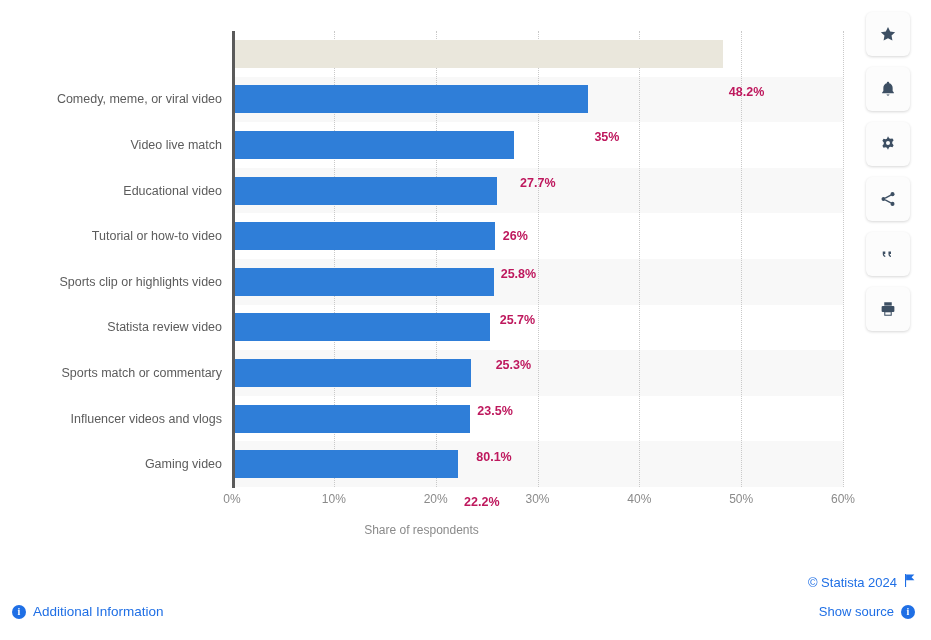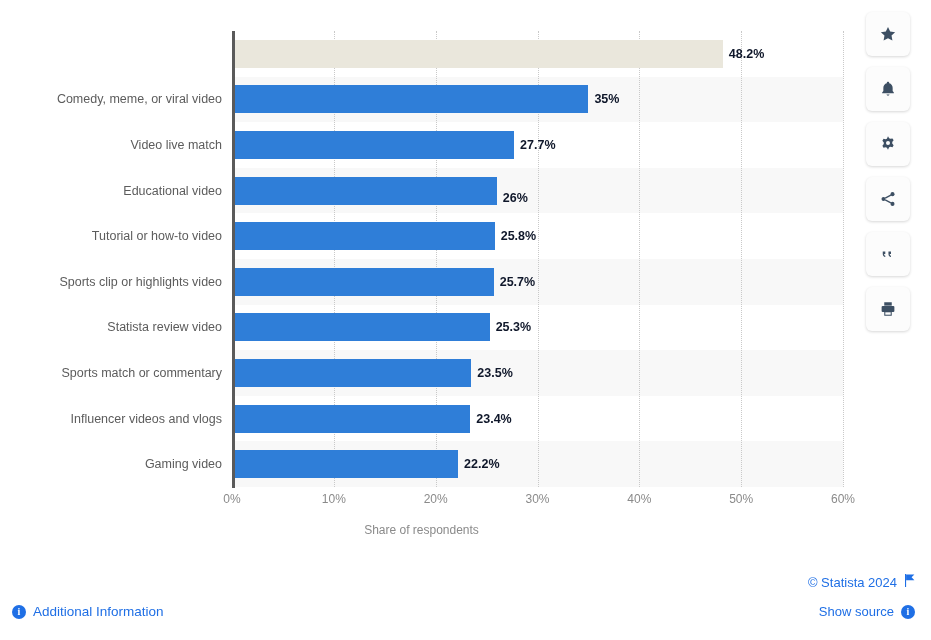--- a/index.html
+++ b/index.html
@@ -64,24 +64,25 @@
     position: absolute;
     height: 28px;
     background: #2f7ed8;
   }
   .bar.highlight { background: #eae7dc; }
 
   .bar-value {
     position: absolute;
     font-size: 12.5px;
     font-weight: bold;
-    color: #0f172a;
+    color: #be185d;
     white-space: nowrap;
     line-height: 28px;
     height: 28px;
+    margin-top: 38px;
   }
 
   .cat-label {
     position: absolute;
     right: 0;
     width: 222px;
     text-align: right;
     font-size: 12.5px;
     color: #5c5c5c;
     white-space: nowrap;
@@ -242,21 +243,21 @@
       <div class="bar-value" style="top: 153px; left: 270.767px;">26%</div>
       <div class="bar" style="top: 191.2px; left: 0px; width: 262.73px;"></div>
       <div class="bar-value" style="top: 191.2px; left: 268.73px;">25.8%</div>
       <div class="bar" style="top: 236.8px; left: 0px; width: 261.712px;"></div>
       <div class="bar-value" style="top: 236.8px; left: 267.712px;">25.7%</div>
       <div class="bar" style="top: 282.4px; left: 0px; width: 257.638px;"></div>
       <div class="bar-value" style="top: 282.4px; left: 263.638px;">25.3%</div>
       <div class="bar" style="top: 328px; left: 0px; width: 239.308px;"></div>
       <div class="bar-value" style="top: 328px; left: 245.308px;">23.5%</div>
       <div class="bar" style="top: 373.6px; left: 0px; width: 238.29px;"></div>
-      <div class="bar-value" style="top: 373.6px; left: 244.29px;">23.4%</div>
+      <div class="bar-value" style="top: 373.6px; left: 244.29px;">80.1%</div>
       <div class="bar" style="top: 419.2px; left: 0px; width: 226.07px;"></div>
       <div class="bar-value" style="top: 419.2px; left: 232.07px;">22.2%</div>
     </div>
 
   <div class="axis-line"></div>
 
   <div id="xticks">
       <div class="xtick" style="left: 232px;">0%</div>
       <div class="xtick" style="left: 333.833px;">10%</div>
       <div class="xtick" style="left: 435.667px;">20%</div>

